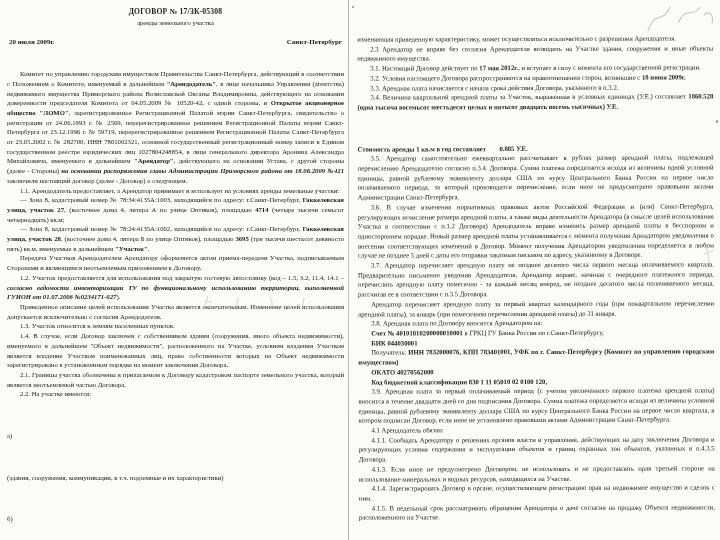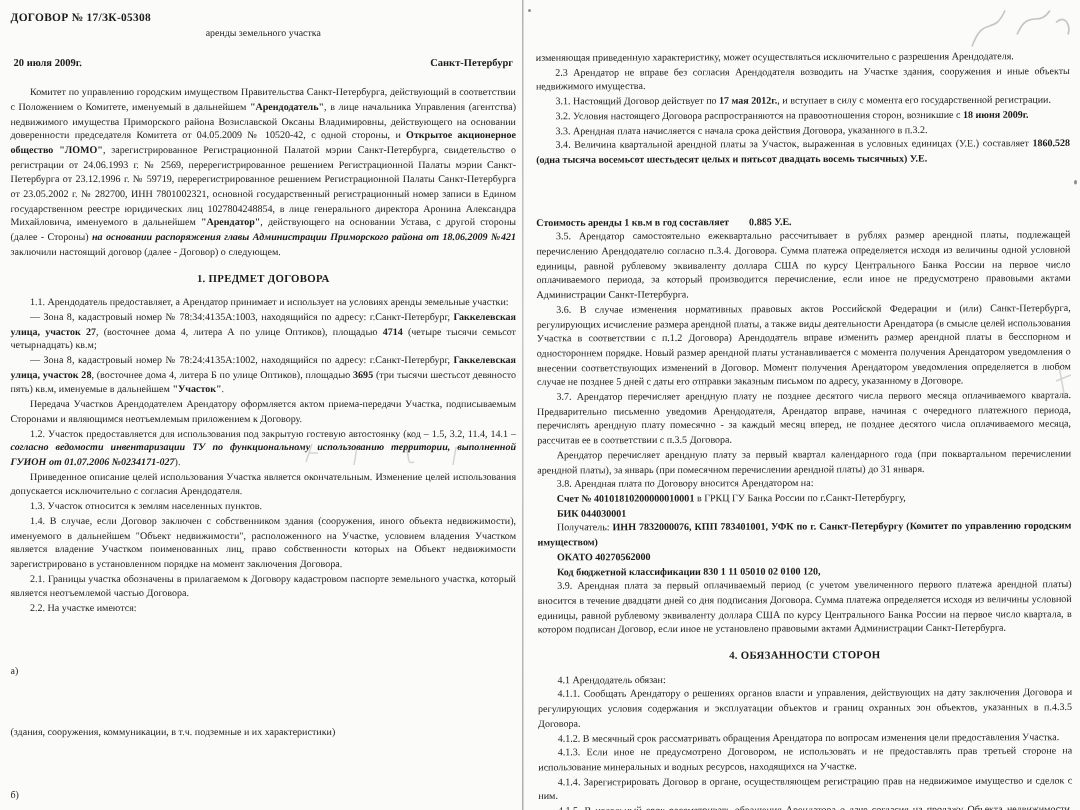--- a/index.html
+++ b/index.html
@@ -16,23 +16,23 @@
     font-size:6.7px;line-height:9.7px;
     text-align:justify;
   }
   .page.left{left:7px;width:337px;padding-top:4px;}
   .page.right{left:358px;width:356px;padding-top:2px;transform:rotate(-0.2deg);}
   .seam{
     position:absolute;left:348px;top:0;bottom:0;width:1px;
     background:linear-gradient(#777 0%,#9a9a9a 40%,#6f6f6f 100%);
     opacity:.55;
   }
-  .title{font-weight:bold;font-size:7.6px;letter-spacing:.2px;margin-top:3px;}
+  .title{text-align:center;font-weight:bold;font-size:7.6px;letter-spacing:.2px;margin-top:3px;}
   .subtitle{text-align:center;font-size:6.6px;margin-top:1px;}
-  .dateline{display:flex;justify-content:space-between;font-weight:bold;font-size:7px;margin:11px 2px 9px 2px;gap:20px;}
+  .dateline{display:flex;justify-content:space-between;font-weight:bold;font-size:7px;margin:11px 2px 21px 2px;gap:20px;}
   .h{text-align:center;font-weight:bold;font-size:7.2px;margin:8px 0 6px 0;letter-spacing:.2px;}
   p.para{margin:0;text-indent:13px;}
   p.ni{text-indent:0;margin-top:32px;}
   .zones{margin:0;}
   .zones .zone{margin-left:11px;text-align:left;}
   .zones .zone:first-child{margin-left:0;}
   .b{font-weight:bold;}
   .bi{font-weight:bold;font-style:italic;}
   .u{text-decoration:underline;}
   .mark{position:absolute;pointer-events:none;}
@@ -44,21 +44,20 @@
 <div class="sheet">
 
   <div class="page left">
     <div class="title">ДОГОВОР № 17/ЗК-05308</div>
     <div class="subtitle">аренды земельного участка</div>
     <div class="dateline">
       <span>20 июля 2009г.</span>
       <span>Санкт-Петербург</span>
     </div>
     <p class="para"><span>Комитет по управлению городским имуществом Правительства Санкт-Петербурга, действующий в соответствии с Положением о Комитете, именуемый в дальнейшем </span><span class="b">"Арендодатель"</span><span>, в лице начальника Управления (агентства) недвижимого имущества Приморского района Возиславской Оксаны Владимировны, действующего на основании доверенности председателя Комитета от 04.05.2009 № 10520-42, с одной стороны, и </span><span class="b">Открытое акционерное общество "ЛОМО"</span><span>, зарегистрированное Регистрационной Палатой мэрии Санкт-Петербурга, свидетельство о регистрации от 24.06.1993 г. № 2569, перерегистрированное решением Регистрационной Палаты мэрии Санкт-Петербурга от 23.12.1996 г. № 59719, перерегистрированное решением Регистрационной Палаты Санкт-Петербурга от 23.05.2002 г. № 282700, ИНН 7801002321, основной государственный регистрационный номер записи в Едином государственном реестре юридических лиц 1027804248854, в лице генерального директора Аронина Александра Михайловича, именуемого в дальнейшем </span><span class="b">"Арендатор"</span><span>, действующего на основании Устава, с другой стороны (далее - Стороны) </span><span class="bi">на основании распоряжения главы Администрации Приморского района от 18.06.2009 №421</span><span> заключили настоящий договор (далее - Договор) о следующем.</span></p>
-    <div class="h">1. ПРЕДМЕТ ДОГОВОРА</div>
     <p class="para">1.1. Арендодатель предоставляет, а Арендатор принимает и использует на условиях аренды земельные участки:</p>
     <p class="para"><span>— Зона 8, кадастровый номер № 78:34:4135А:1003, находящийся по адресу: г.Санкт-Петербург, </span><span class="b">Гаккелевская улица, участок 27</span><span>, (восточнее дома 4, литера А по улице Оптиков), площадью </span><span class="b">4714</span><span> (четыре тысячи семьсот четырнадцать) кв.м;</span></p>
     <p class="para"><span>— Зона 8, кадастровый номер № 78:24:4135А:1002, находящийся по адресу: г.Санкт-Петербург, </span><span class="b">Гаккелевская улица, участок 28</span><span>, (восточнее дома 4, литера Б по улице Оптиков), площадью </span><span class="b">3695</span><span> (три тысячи шестьсот девяносто пять) кв.м, именуемые в дальнейшем </span><span class="b">"Участок"</span><span>.</span></p>
     <p class="para">Передача Участков Арендодателем Арендатору оформляется актом приема-передачи Участка, подписываемым Сторонами и являющимся неотъемлемым приложением к Договору.</p>
     <p class="para"><span>1.2. Участок предоставляется для использования под закрытую гостевую автостоянку (код – 1.5, 3.2, 11.4, 14.1 – </span><span class="bi">согласно ведомости инвентаризации ТУ по функциональному использованию территории, выполненной ГУИОН от 01.07.2006 №0234171-027</span><span>).</span></p>
     <p class="para">Приведенное описание целей использования Участка является окончательным. Изменение целей использования допускается исключительно с согласия Арендодателя.</p>
     <p class="para">1.3. Участок относится к землям населенных пунктов.</p>
     <p class="para">1.4. В случае, если Договор заключен с собственником здания (сооружения, иного объекта недвижимости), именуемого в дальнейшем "Объект недвижимости", расположенного на Участке, условием владения Участком является владение Участком поименованных лиц, право собственности которых на Объект недвижимости зарегистрировано в установленном порядке на момент заключения Договора.</p>
     <p class="para">2.1. Границы участка обозначены в прилагаемом к Договору кадастровом паспорте земельного участка, который является неотъемлемой частью Договора.</p>
     <p class="para">2.2. На участке имеются:</p>
@@ -93,24 +92,22 @@
     <p class="para">3.6. В случае изменения нормативных правовых актов Российской Федерации и (или) Санкт-Петербурга, регулирующих исчисление размера арендной платы, а также виды деятельности Арендатора (в смысле целей использования Участка в соответствии с п.1.2 Договора) Арендодатель вправе изменить размер арендной платы в бесспорном и одностороннем порядке. Новый размер арендной платы устанавливается с момента получения Арендатором уведомления о внесении соответствующих изменений в Договор. Момент получения Арендатором уведомления определяется в любом случае не позднее 5 дней с даты его отправки заказным письмом по адресу, указанному в Договоре.</p>
     <p class="para">3.7. Арендатор перечисляет арендную плату не позднее десятого числа первого месяца оплачиваемого квартала. Предварительно письменно уведомив Арендодателя, Арендатор вправе, начиная с очередного платежного периода, перечислять арендную плату помесячно - за каждый месяц вперед, не позднее десятого числа оплачиваемого месяца, рассчитав ее в соответствии с п.3.5 Договора.</p>
     <p class="para">Арендатор перечисляет арендную плату за первый квартал календарного года (при поквартальном перечислении арендной платы), за январь (при помесячном перечислении арендной платы) до 31 января.</p>
     <p class="para">3.8. Арендная плата по Договору вносится Арендатором на:</p>
     <p class="para"><span class="b">Счет № 40101810200000010001</span><span> в ГРКЦ ГУ Банка России по г.Санкт-Петербургу,</span></p>
     <p class="para"><span class="b">БИК 044030001</span></p>
     <p class="para"><span>Получатель: </span><span class="b">ИНН 7832000076, КПП 783401001, УФК по г. Санкт-Петербургу (Комитет по управлению городским имуществом)</span></p>
     <p class="para"><span class="b">ОКАТО 40270562000</span></p>
     <p class="para"><span class="b">Код бюджетной классификации 830 1 11 05010 02 0100 120,</span></p>
     <p class="para">3.9. Арендная плата за первый оплачиваемый период (с учетом увеличенного первого платежа арендной платы) вносится в течение двадцати дней со дня подписания Договора. Сумма платежа определяется исходя из величины условной единицы, равной рублевому эквиваленту доллара США по курсу Центрального Банка России на первое число квартала, в котором подписан Договор, если иное не установлено правовыми актами Администрации Санкт-Петербурга.</p>
-    <div class="h">4. ОБЯЗАННОСТИ СТОРОН</div>
     <p class="para">4.1 Арендодатель обязан:</p>
     <p class="para">4.1.1. Сообщать Арендатору о решениях органов власти и управления, действующих на дату заключения Договора и регулирующих условия содержания и эксплуатации объектов и границ охранных зон объектов, указанных в п.4.3.5 Договора.</p>
-    <p class="para">4.1.2. В месячный срок рассматривать обращения Арендатора по вопросам изменения цели предоставления Участка.</p>
     <p class="para">4.1.3. Если иное не предусмотрено Договором, не использовать и не предоставлять прав третьей стороне на использование минеральных и водных ресурсов, находящихся на Участке.</p>
     <p class="para">4.1.4. Зарегистрировать Договор в органе, осуществляющем регистрацию прав на недвижимое имущество и сделок с ним.</p>
     <p class="para">4.1.5. В недельный срок рассматривать обращения Арендатора о даче согласия на продажу Объекта недвижимости, расположенного на Участке.</p>
   </div>
 
   <svg class="mark" style="left:642px;top:1px;opacity:.55" width="76" height="38" viewBox="0 0 76 38">
     <path d="M6,30 C14,8 20,24 28,6 M36,22 C44,4 50,18 58,6 M62,14 C68,8 72,16 70,22" stroke="#9a9a9a" stroke-width="1.1" fill="none"></path>
   </svg>
   <svg class="mark" style="left:196px;top:292px;opacity:.4" width="130" height="22" viewBox="0 0 130 22">
     <path d="M8,16 L12,4 M10,10 L16,10 M42,6 L40,18 M74,5 C78,12 74,18 80,16 M108,6 L106,18" stroke="#9a9a9a" stroke-width="1" fill="none"></path>

